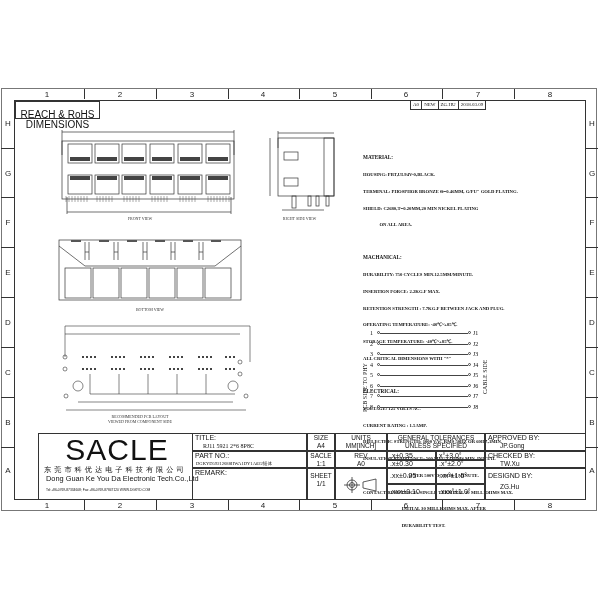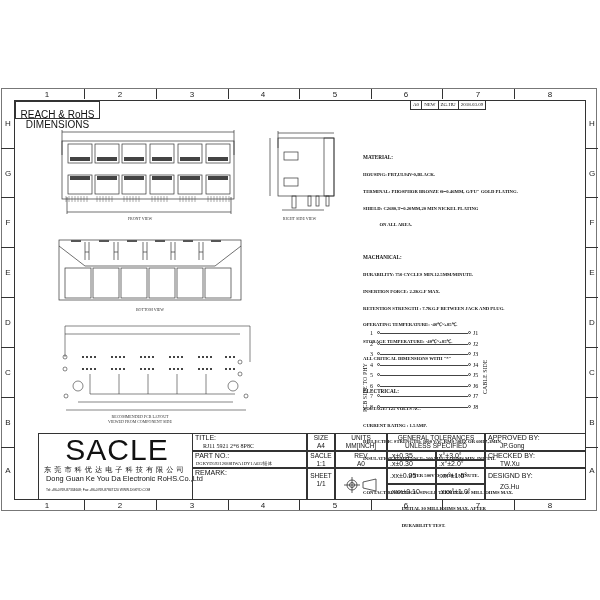--- a/index.html
+++ b/index.html
@@ -325,21 +325,21 @@
     <span class="dot" style="left:98px"></span>
     <span class="abs" style="left:103px">J8</span>
   </div>
   <div class="vtext" style="left:2px;top:82px">PCB SIDE TO PHY</div>
   <div class="vtext" style="left:122px;top:64px">CABLE SIDE</div>
 </div>
 
 <div class="abs tb"></div>
 <div class="abs logo">SACLE</div>
 <div class="abs cn">东莞市科优达电子科技有限公司</div>
-<div class="abs en">Dong Guan Ke You Da Electronic RoHS.Co.,Ltd</div>
+<div class="abs en">Dong Guan Ke You Da Electronic Tech.Co.,Ltd</div>
 <div class="abs tel">Tel:+86-0769-87334608; Fax:+86-0769-87847120  WWW.DGKYD.COM</div>
 
 <div class="cell" style="left:192px;top:433px;width:115px;height:18px">
   <div class="lbl">TITLE:</div>
   <div class="val serif" style="font-size:6px;text-align:left;padding-left:10px">RJ11  5921  2*6  8P8C</div>
 </div>
 <div class="cell" style="left:192px;top:451px;width:115px;height:17px">
   <div class="lbl">PART NO.:</div>
   <div class="val serif" style="font-size:4.6px;text-align:left;padding-left:3px;white-space:nowrap">DGKYD59212688HWA1DY1A022短体</div>
 </div>

